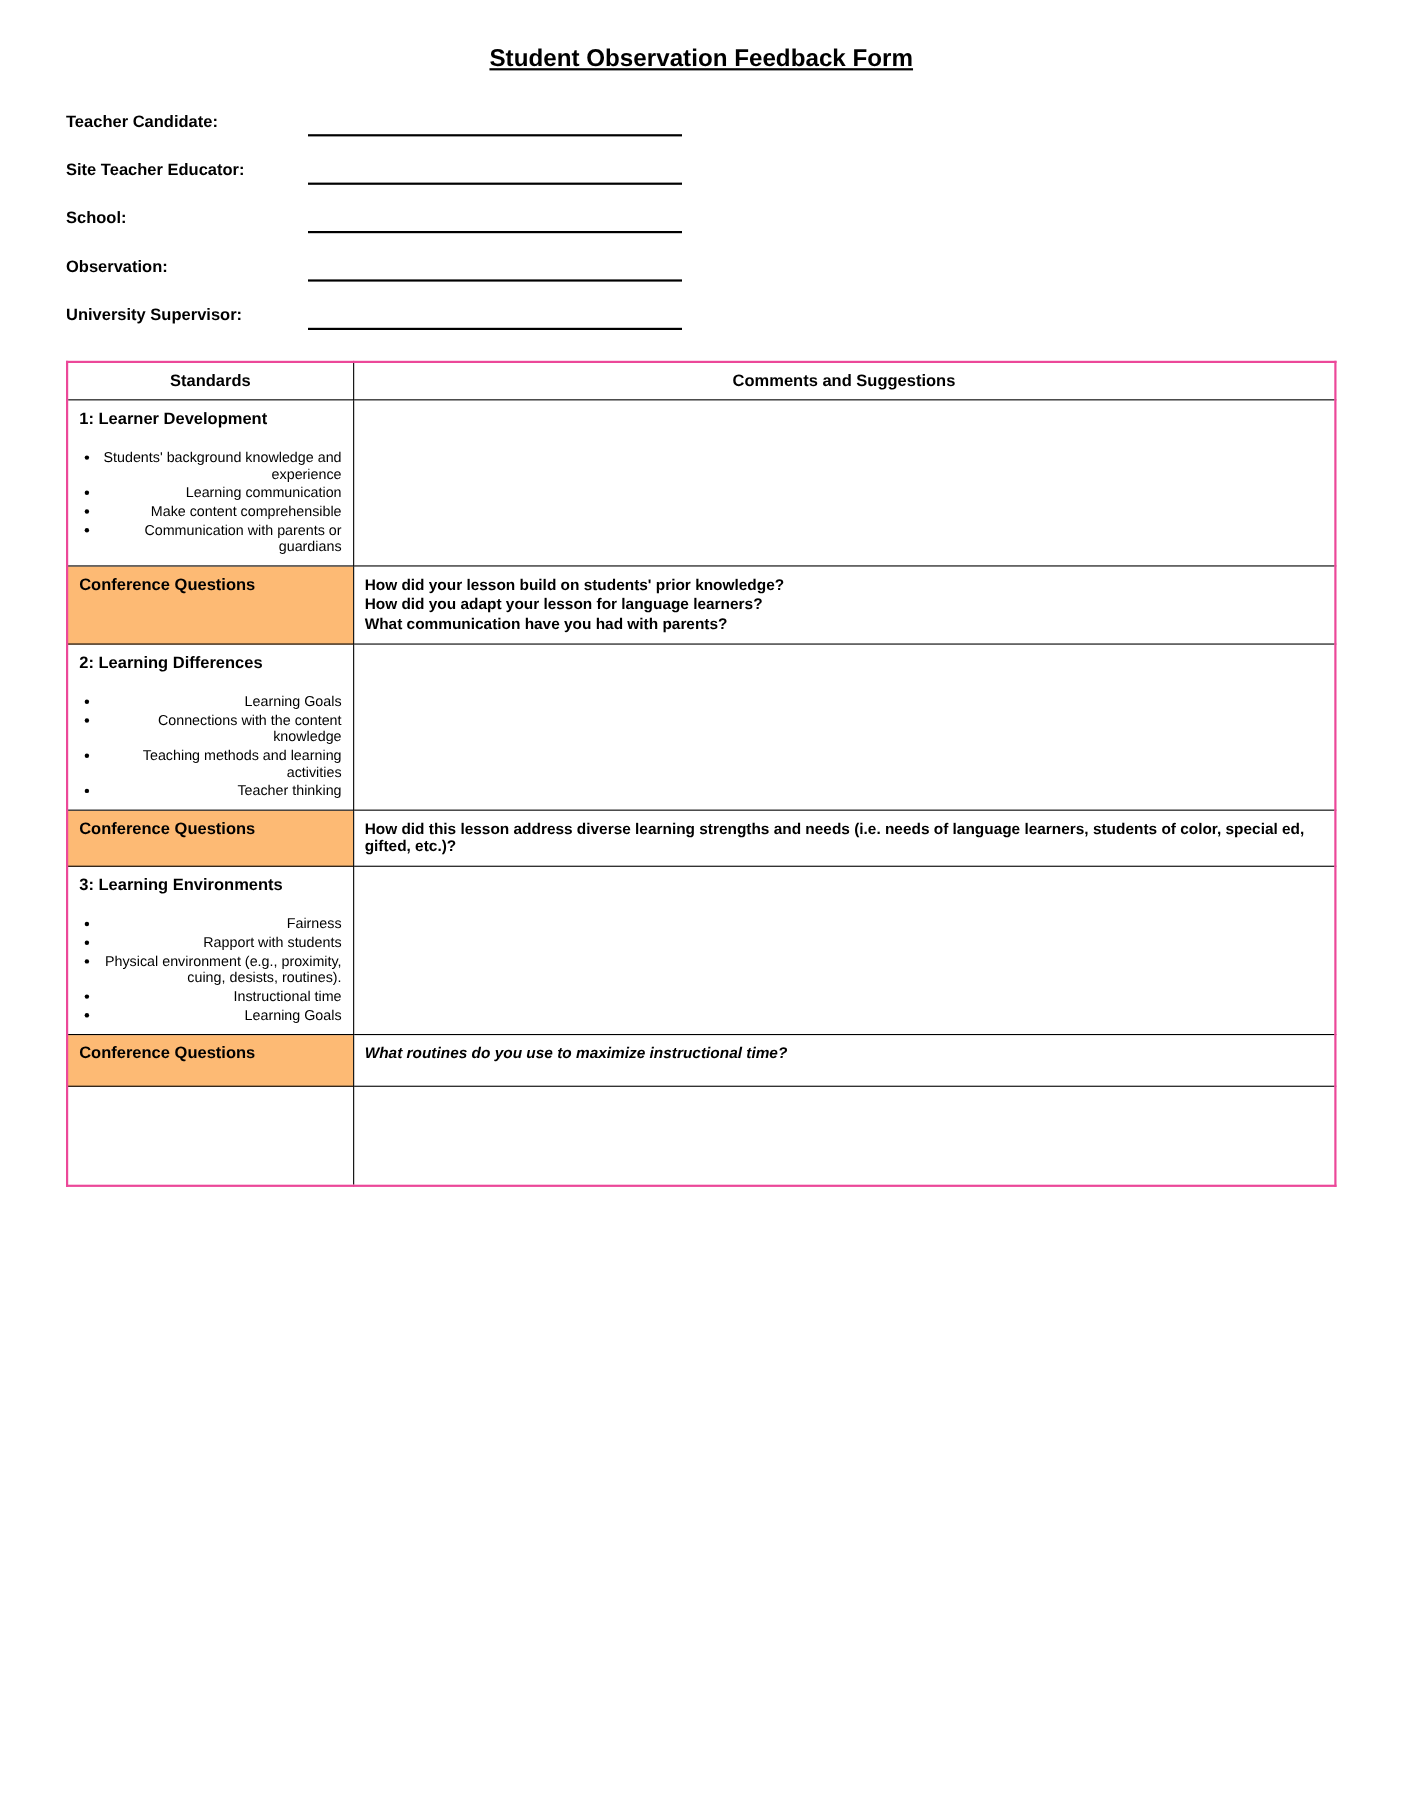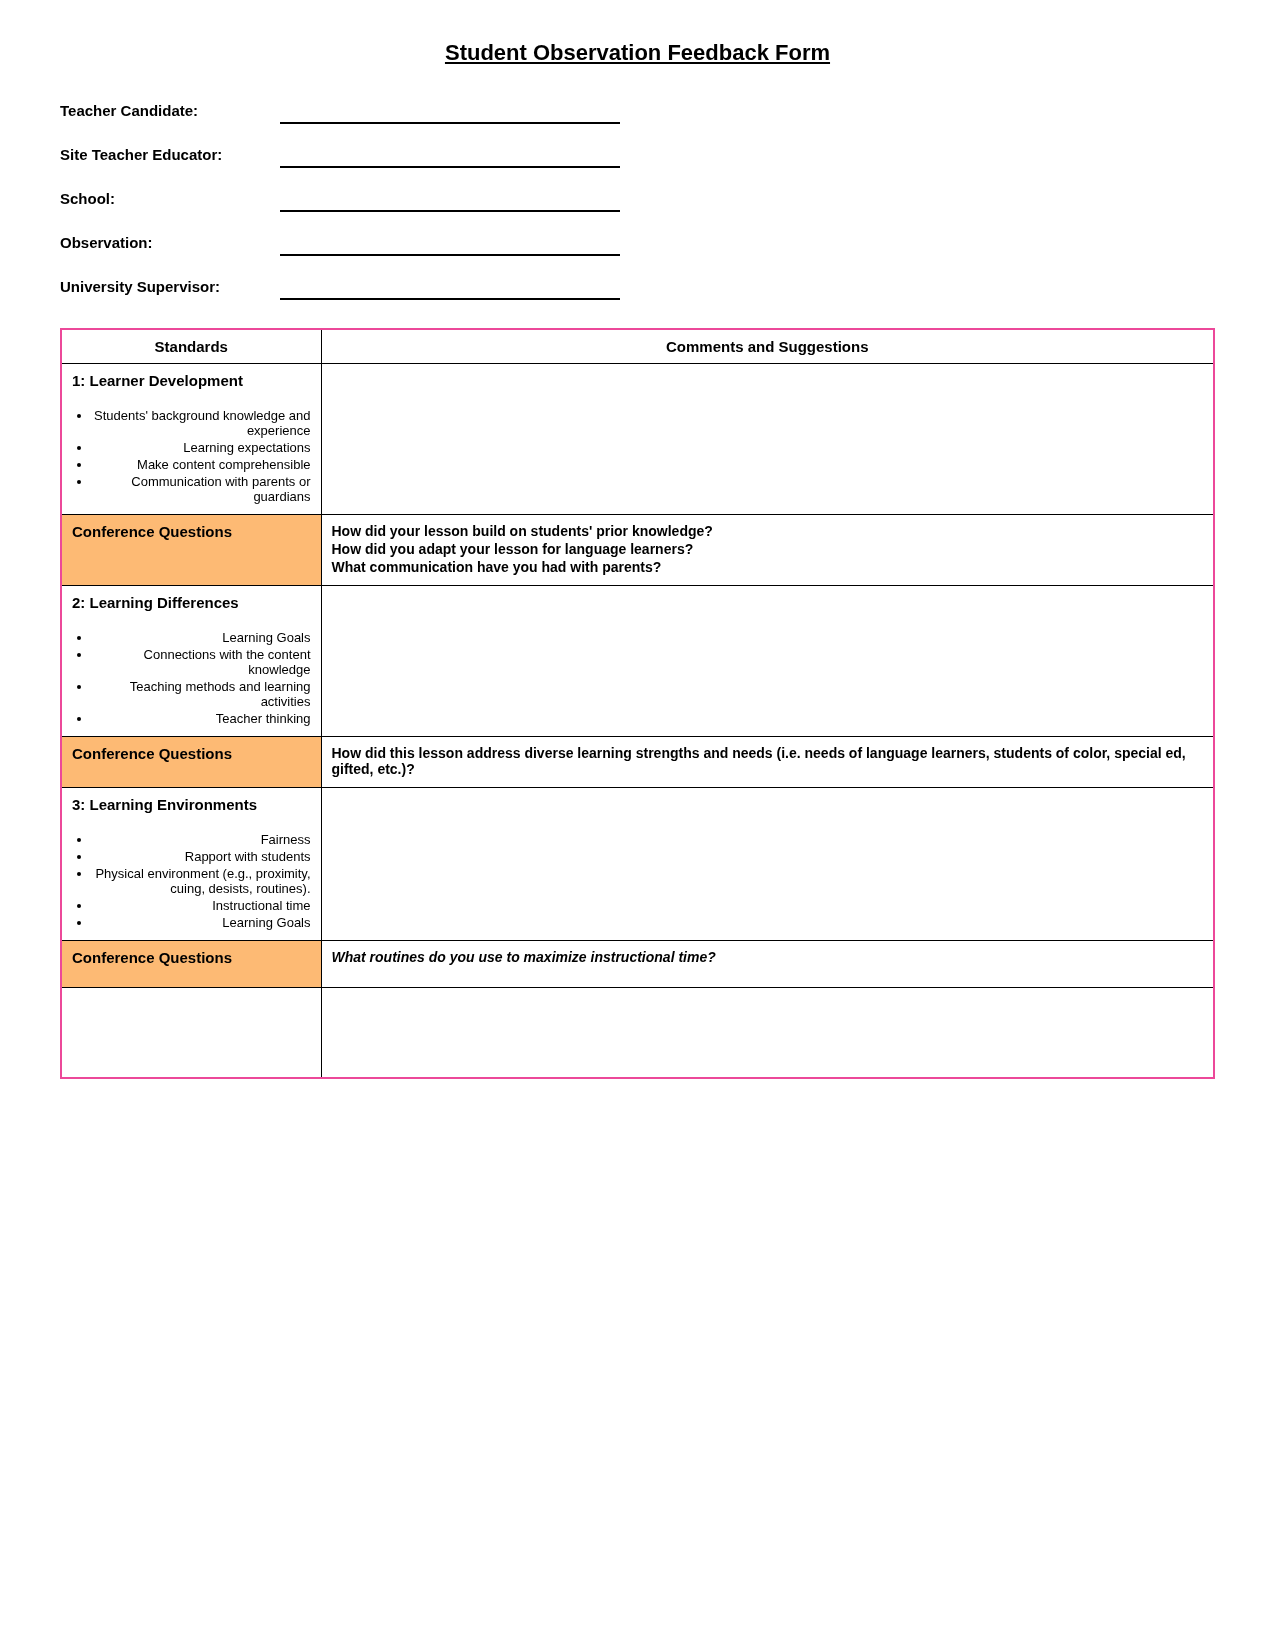--- a/index.html
+++ b/index.html
@@ -135,21 +135,21 @@
       <th class="col-comments">Comments and Suggestions</th>
     </tr>
   </thead>
   <tbody id="table-body">
 
   <tr>
         <td class="col-standards">
           <div class="section-title">1: Learner Development</div>
           <ul class="bullet-list">
             <li>Students' background knowledge and experience</li>
-            <li>Learning expectations</li>
+            <li>Learning communication</li>
             <li>Make content comprehensible</li>
             <li>Communication with parents or guardians</li>
           </ul>
         </td>
         <td class="col-comments" style="min-height: 120px;"></td>
       </tr>
       <tr class="conf-row">
         <td class="col-standards"><span class="conf-questions-label">Conference Questions</span></td>
         <td class="col-comments">
           <p class="conf-questions-text" style="margin-bottom: 2px;">How did your lesson build on students' prior knowledge?</p>

